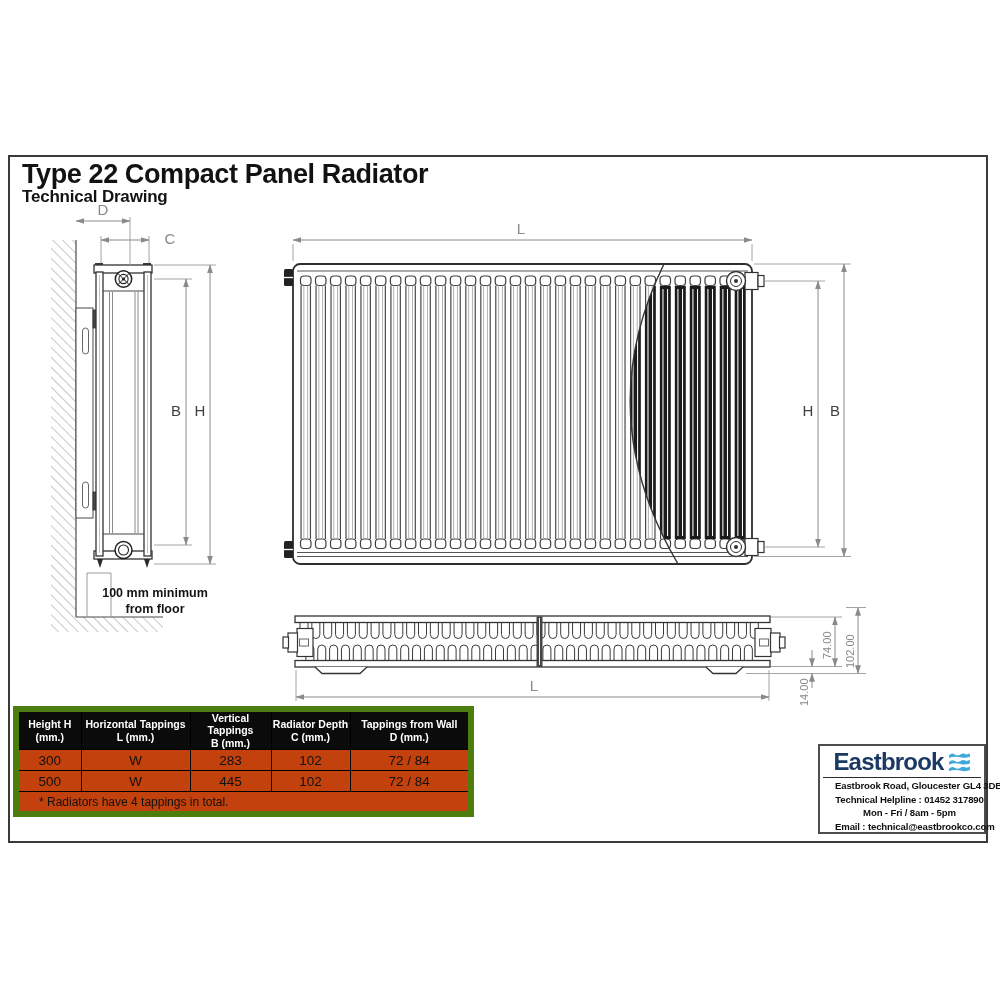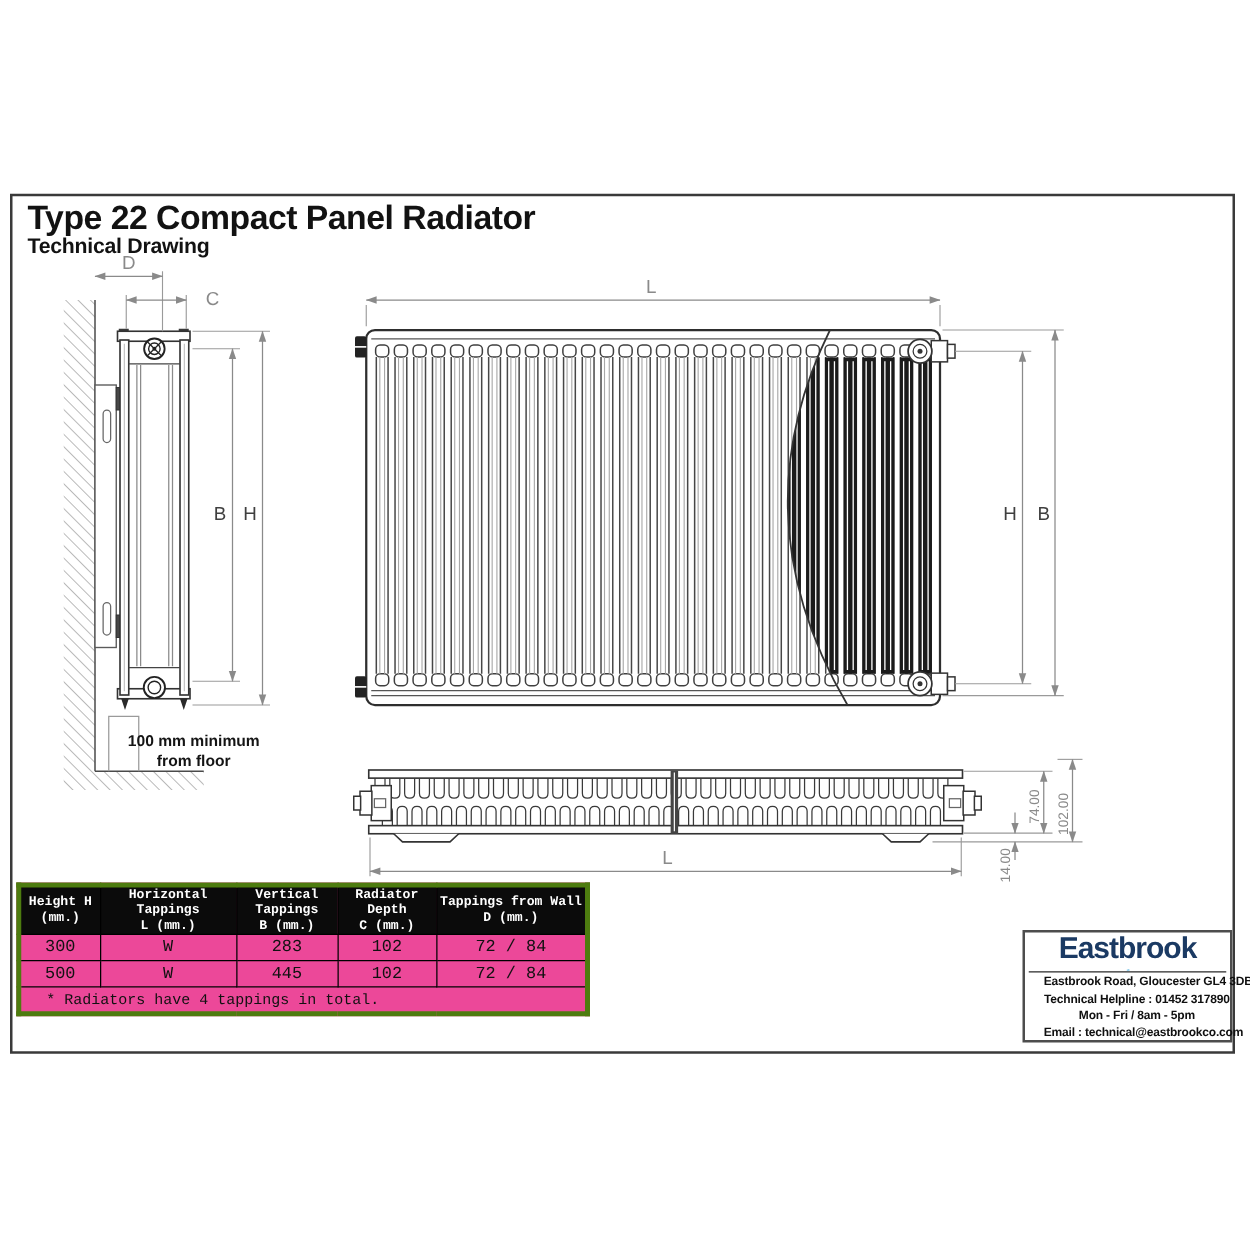--- a/index.html
+++ b/index.html
@@ -6,31 +6,31 @@
   body{width:1000px;height:1000px;background:#ffffff;position:relative;
        font-family:"Liberation Sans",sans-serif;overflow:hidden;}
   .frame{position:absolute;left:8px;top:155px;width:980px;height:688px;
          border:2.5px solid #3a3a3a;box-sizing:border-box;background:#fff;}
   .titleblock{position:absolute;left:22px;top:160px;}
   .titleblock h1{margin:0;font-size:27px;font-weight:700;color:#121212;letter-spacing:-0.4px;line-height:1.05;}
   .titleblock h2{margin:0;font-size:17px;font-weight:700;color:#121212;letter-spacing:-0.2px;line-height:1.1;}
   .drawing-svg{position:absolute;left:0;top:140px;width:1000px;height:570px;}
   
   .spec-table{position:absolute;left:13px;top:706px;width:455px;border-collapse:collapse;
-              table-layout:fixed;background:#ec4899;border:4px solid #4d7c0f;font-family:Liberation Mono, monospace;}
+              table-layout:fixed;background:#c2410c;border:6px solid #4d7c0f;}
   .spec-table th,.spec-table td{border:1.5px solid #000;text-align:center;padding:0;}
   .spec-table thead th{background:#0b0b0b;color:#fff;font-size:10.5px;font-weight:700;
                        height:30px;line-height:1.18;}
   .spec-table tbody td{font-size:13.5px;color:#111;height:20px;font-weight:400;}
   .spec-table tfoot td{font-size:12px;text-align:left;height:19px;padding-left:20px;color:#111;}
   
   .brand-box{position:absolute;left:818px;top:744px;width:168px;height:90px;
              border:2px solid #4d4d4d;box-sizing:border-box;background:#fff;text-align:center;}
   .brand-logo-row{display:flex;align-items:center;justify-content:center;gap:4px;
-                  height:30px;border-bottom:1.5px solid #2a2a2a;margin:1px 3px 0 3px;flex-direction:column;}
+                  height:30px;border-bottom:1.5px solid #2a2a2a;margin:1px 3px 0 3px;}
   .brand-name{font-size:24px;font-weight:700;letter-spacing:-0.8px;line-height:1;}
   .brand-lines{padding-top:1px;}
   .brand-line{font-size:9.6px;font-weight:700;color:#101010;line-height:13.6px;
               letter-spacing:-0.15px;white-space:nowrap;padding-left:15px;}
   text{font-family:"Liberation Sans",sans-serif;}
   .dimtxt{fill:#8a8a8a;font-size:15px;}
   .dimtxt-dark{fill:#3f3f3f;font-size:15px;}
   .dimnum{fill:#8a8a8a;font-size:11px;}
   .floornote{fill:#141414;font-size:12.5px;font-weight:700;}
 </style>

